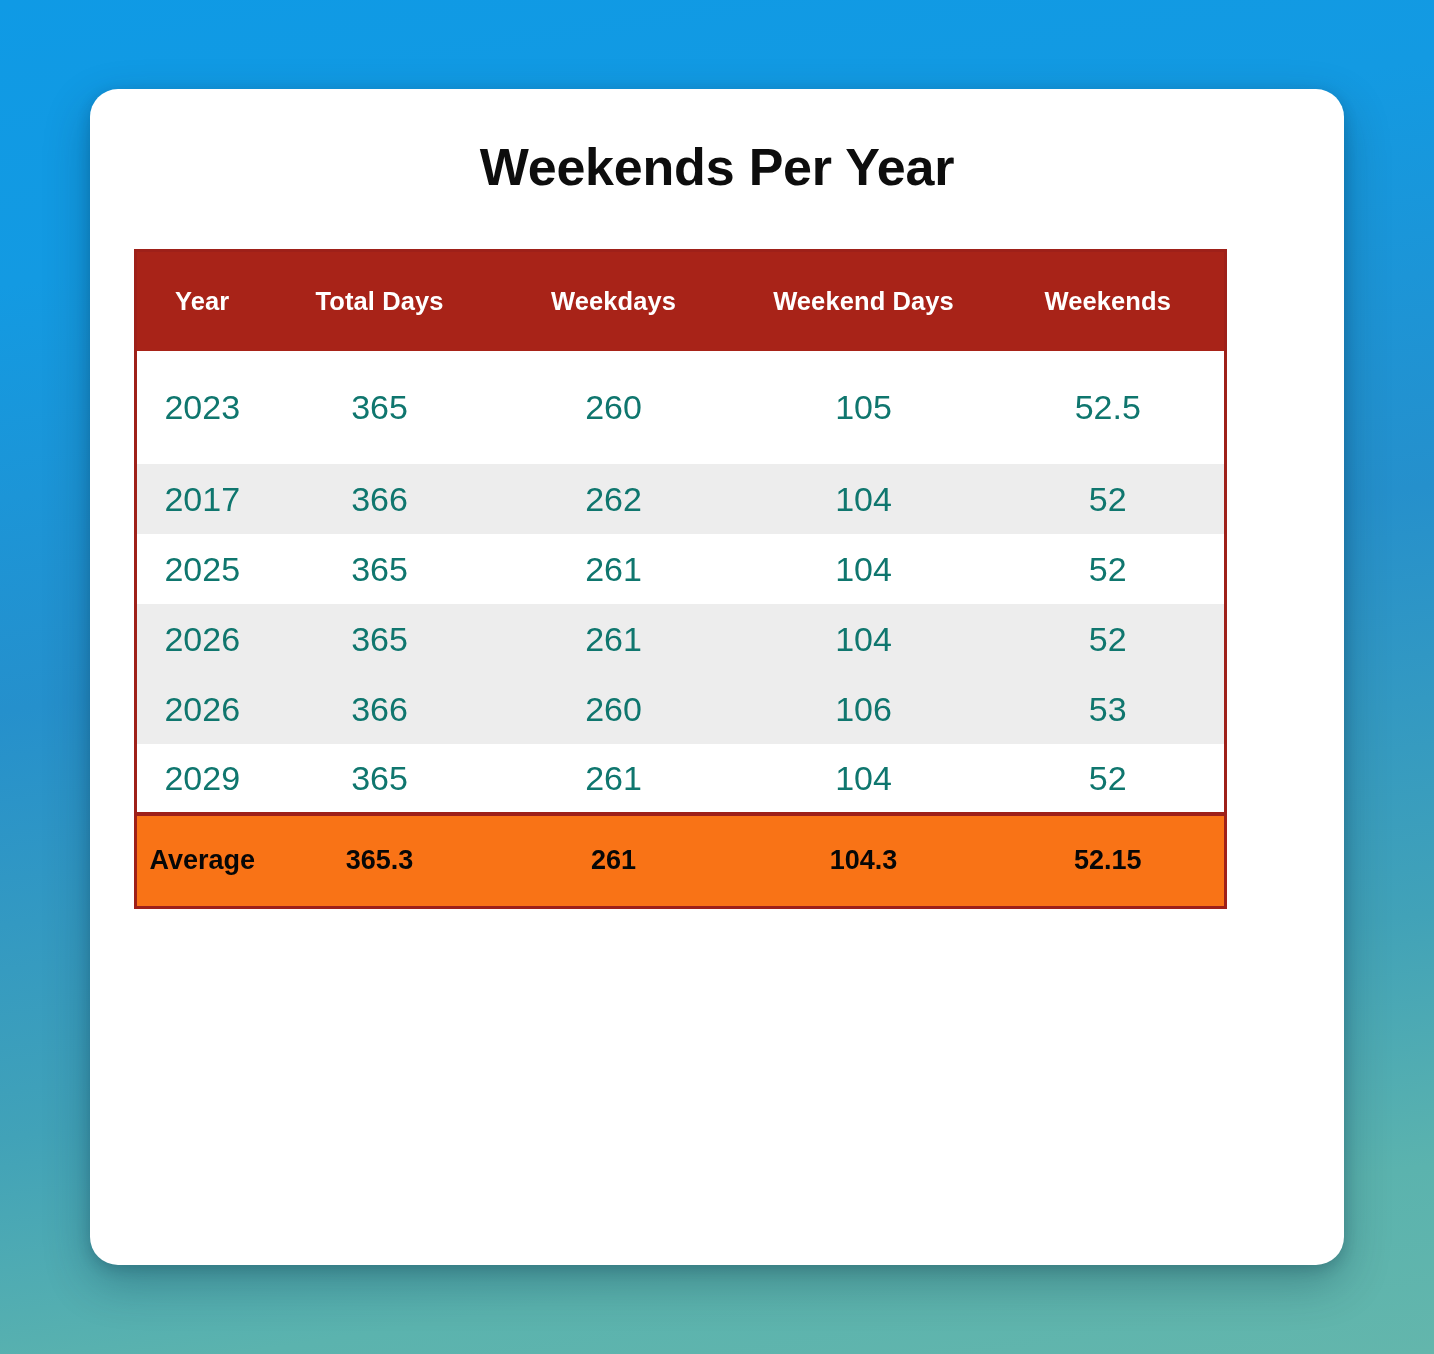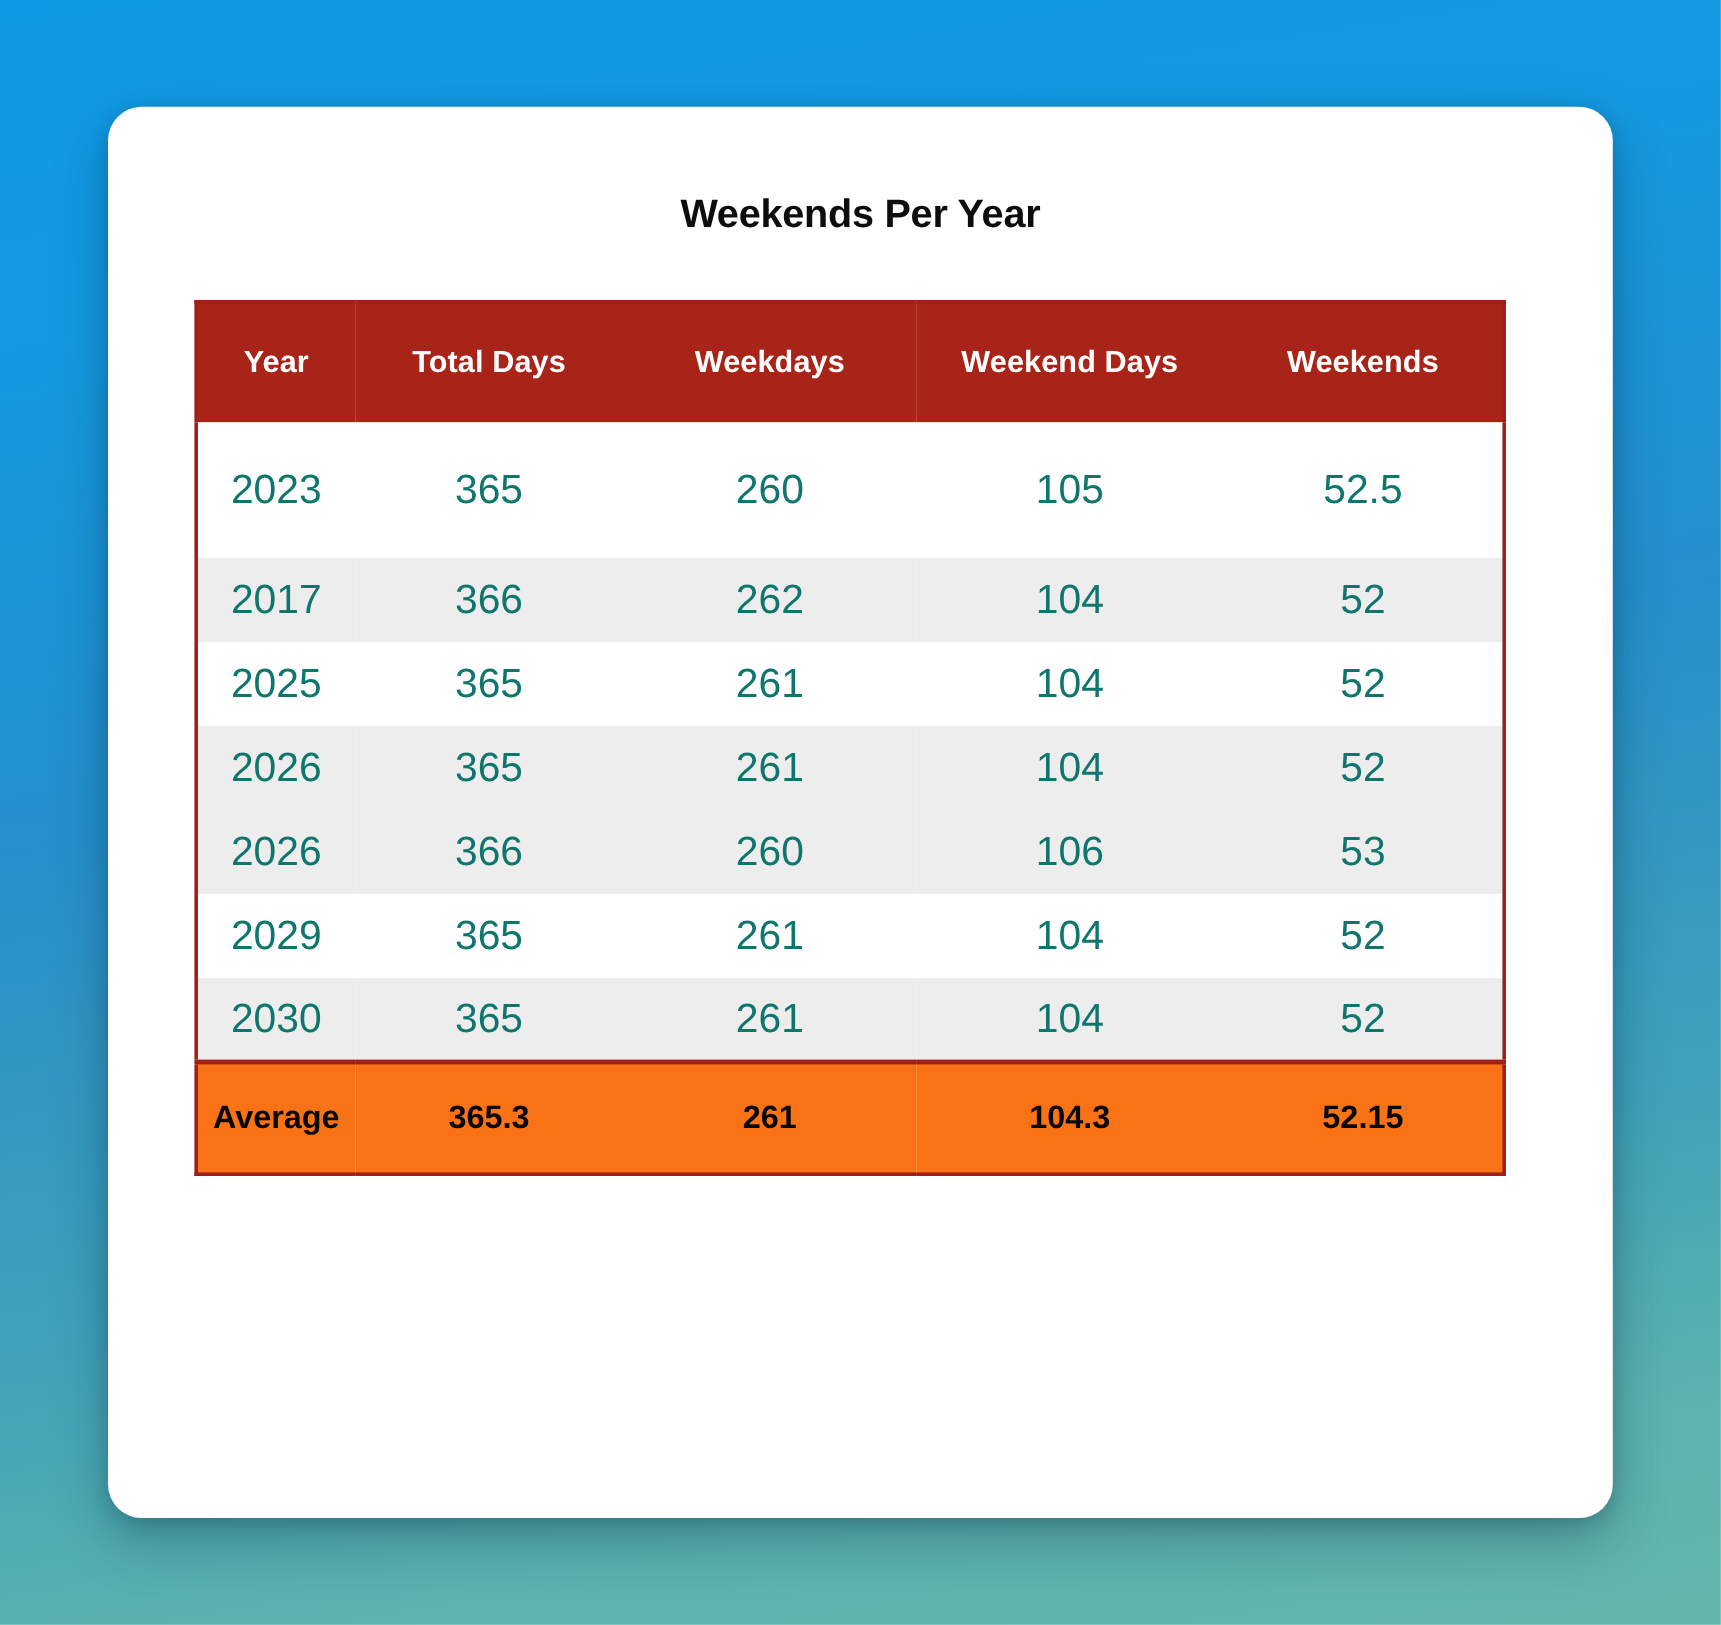--- a/index.html
+++ b/index.html
@@ -31,30 +31,30 @@
     background: #ffffff;
     border-radius: 28px;
     box-shadow: 0 18px 46px rgba(0, 40, 60, 0.30),
                 0 4px 14px rgba(0, 30, 50, 0.18);
     position: relative;
     padding: 0;
   }
 
   .page-title {
     text-align: center;
-    font-size: 33px;
+    font-size: 52px;
     font-weight: bold;
     color: #0d0d0d;
     letter-spacing: -0.2px;
-    padding-top: 72px;
+    padding-top: 52px;
     line-height: 1;
   }
 
   .table-wrap {
-    margin: 56px 88px 0 72px;
+    margin: 56px 88px 0 44px;
   }
 
   table.data-table {
     width: 1090px;
     border-collapse: collapse;
     border: 3px solid #9e2019;
     table-layout: fixed;
   }
 
   table.data-table col.c-year       { width: 132px; }
@@ -177,27 +177,20 @@
         </tr>
 
         <tr class="row-odd">
           <td>2029</td>
           <td>365</td>
           <td>261</td>
           <td>104</td>
           <td>52</td>
         </tr>
 
-        <tr class="row-even">
-          <td>2030</td>
-          <td>365</td>
-          <td>261</td>
-          <td>104</td>
-          <td>52</td>
-        </tr>
 
 
 
         <tr class="summary-row">
           <td class="label-cell">Average</td>
           <td>365.3</td>
           <td>261</td>
           <td>104.3</td>
           <td>52.15</td>
         </tr>

